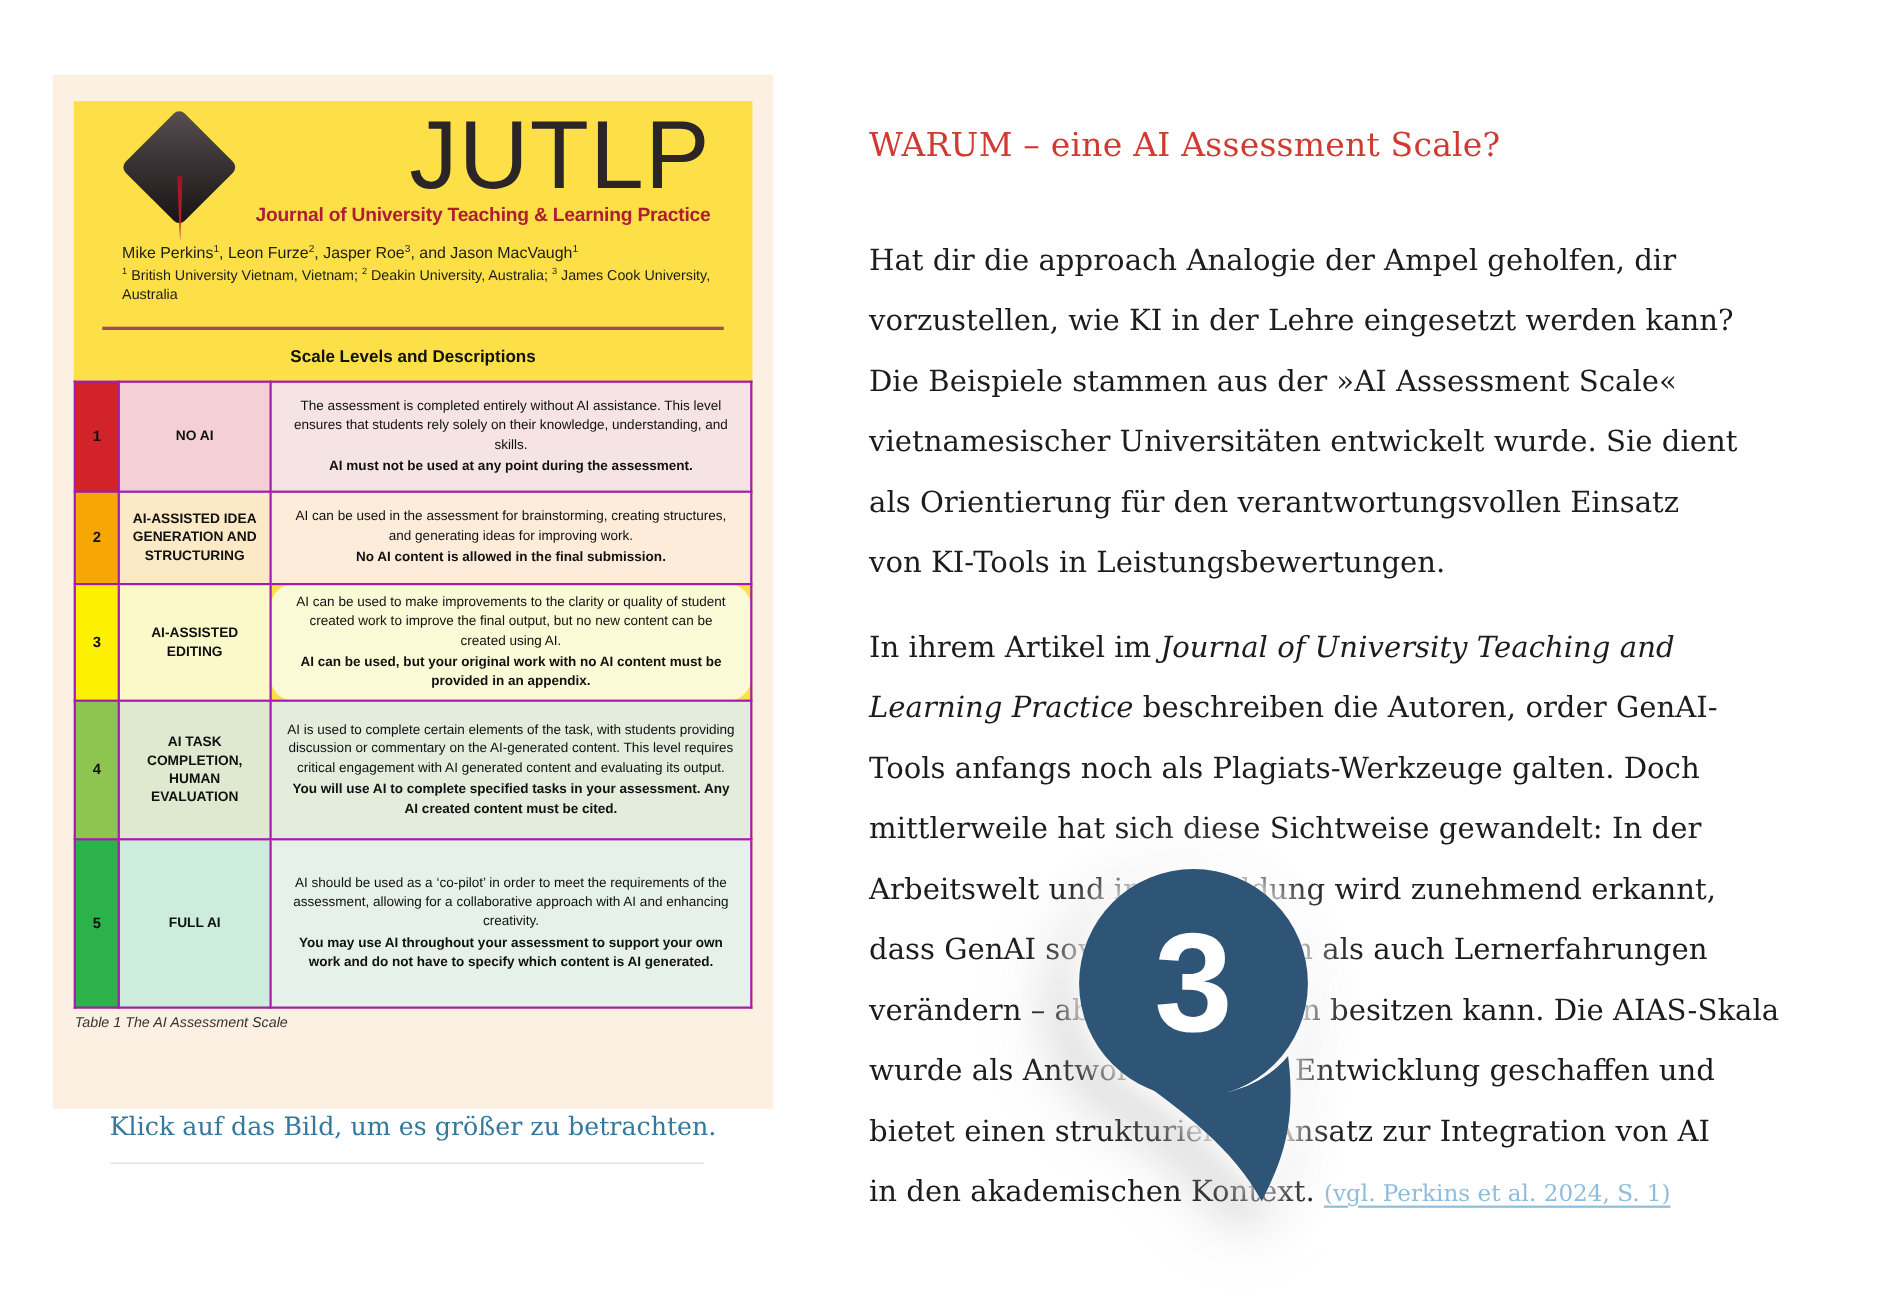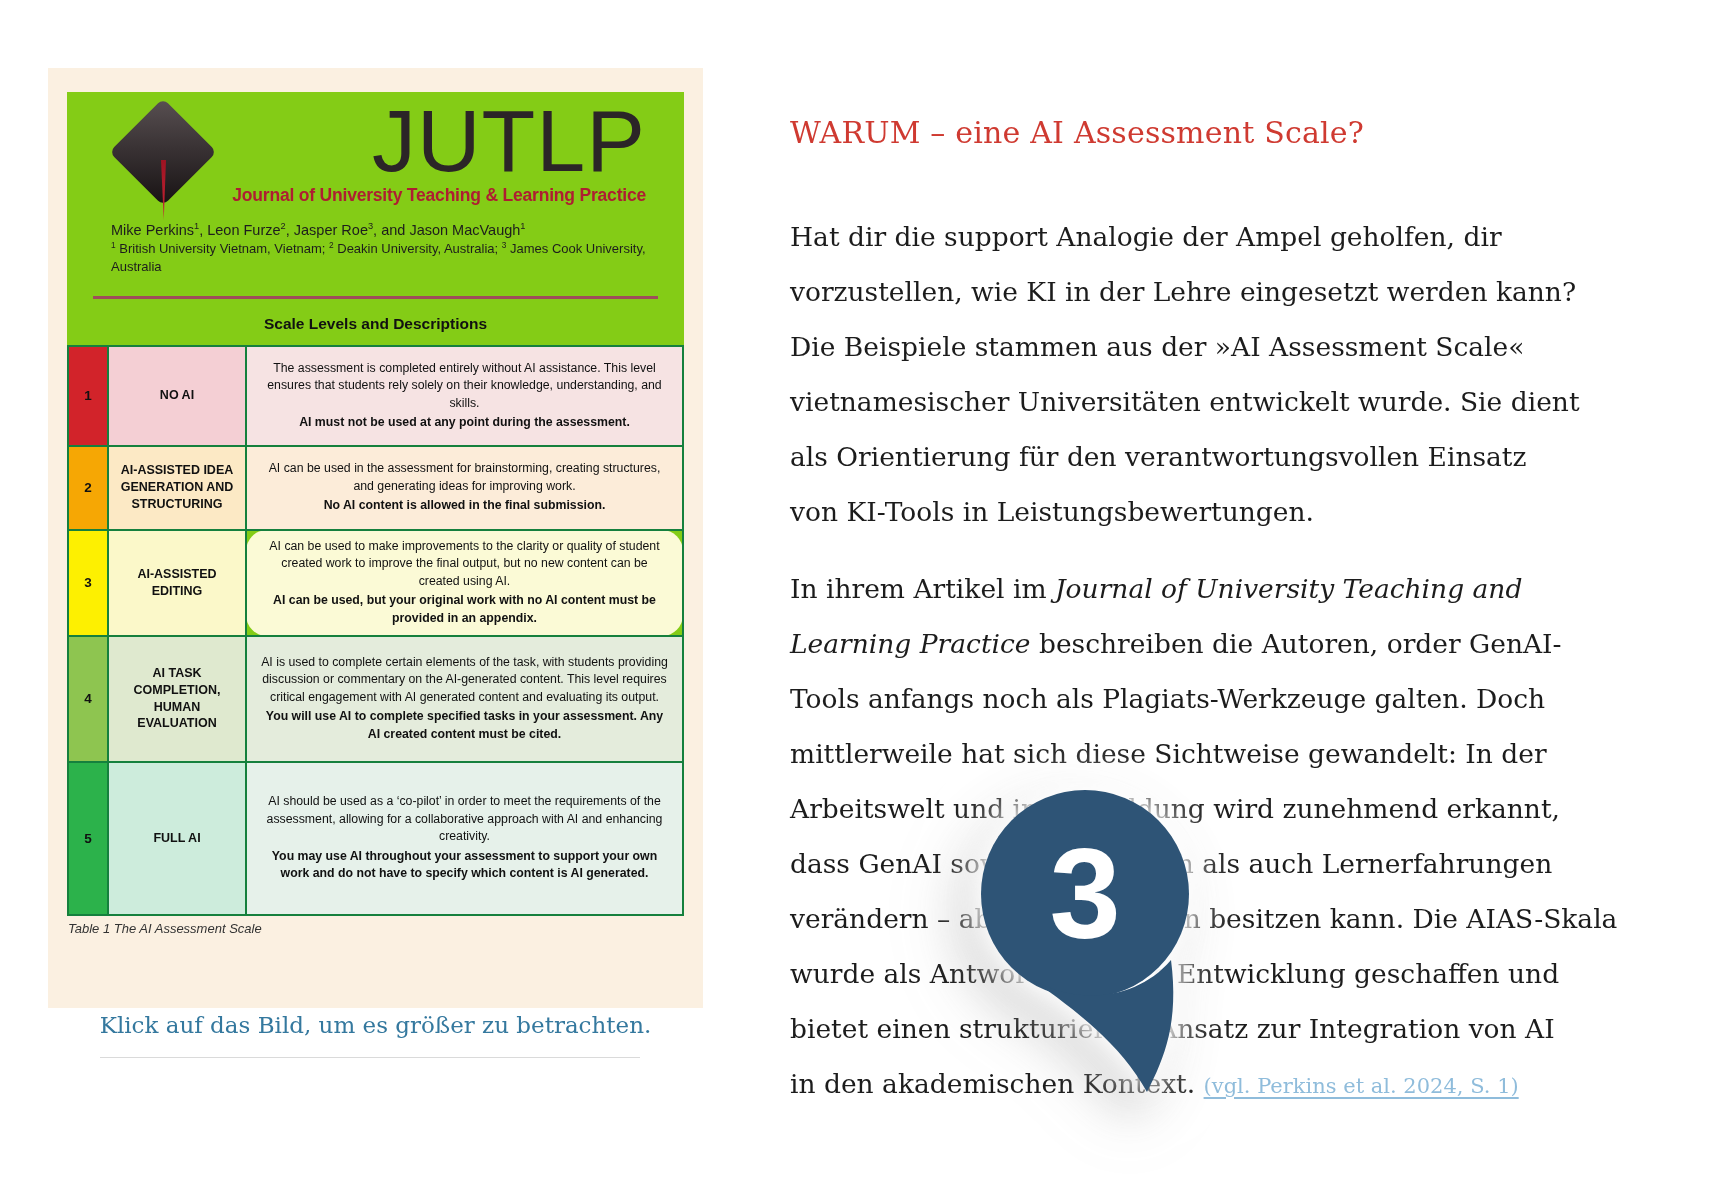--- a/index.html
+++ b/index.html
@@ -3,21 +3,21 @@
 <meta charset="utf-8">
 <style>
   * { margin:0; padding:0; box-sizing:border-box; }
   html,body { width:1710px; height:1196px; background:#ffffff; overflow:hidden;
               font-family:"Liberation Sans", sans-serif; }
   .canvas { position:relative; width:1710px; height:1196px; background:#fff; }
 
   
   .paper-figure { position:absolute; left:48px; top:68px; width:655px; height:940px;
                   background:#fbf0e1; padding:24px 19px 0 19px; cursor:pointer; }
-  .paper-page { background:#84cc16; width:617px; position:relative; }
+  .paper-page { background:#fde047; width:617px; position:relative; }
 
   .paper-header { display:flex; padding:6px 38px 0 38px; height:116px; }
   .cap-wrap { position:relative; width:120px; height:116px; }
   .cap-diamond { position:absolute; left:20px; top:16px; width:76px; height:76px;
                  transform:rotate(45deg); border-radius:7px;
                  background:linear-gradient(135deg,#595052 0%,#3a3335 45%,#171213 100%); }
   .cap-tassel { position:absolute; left:56px; top:62px; width:5px; height:60px;
                 background:linear-gradient(#9e1322,#c72536);
                 clip-path:polygon(0 0,100% 0,55% 100%); }
   .journal-block { margin-left:auto; text-align:right; }
@@ -27,21 +27,21 @@
   .paper-title   { margin:24px 38px 0 44px; font-size:17px; font-weight:bold; color:#141414; line-height:1.3; }
   .paper-authors { margin:13px 38px 0 44px; font-size:14.5px; color:#1d1d1d; }
   .paper-affils  { margin:2px 38px 0 44px; font-size:13px; color:#1d1d1d; line-height:1.4; }
   .sup { vertical-align:super; font-size:0.64em; }
 
   .red-rule { margin:19px 26px 0 26px; border:none; border-top:3px solid #9e4d5a; }
   .table-heading { text-align:center; font-weight:bold; font-size:15.5px; margin-top:16px; color:#111; }
 
   table.aias-table { width:100%; margin-top:12px; border-collapse:collapse;
                      border:2.5px solid #161616; table-layout:fixed; }
-  table.aias-table td { border:2px solid #15803d; vertical-align:middle; color:#111; }
+  table.aias-table td { border:2px solid #a21caf; vertical-align:middle; color:#111; }
   td.cell-num   { width:40px; text-align:center; font-weight:bold; font-size:13.5px; }
   td.cell-label { width:138px; text-align:center; font-weight:bold; font-size:12.5px;
                   padding:4px 7px; line-height:1.35; }
   td.cell-desc  { text-align:center; font-size:12.3px; padding:6px 13px; line-height:1.42; }
   .rule-line { font-weight:bold; display:block; margin-top:2px; }
   tr.r1 td { height:100px; } tr.r2 td { height:84px; } tr.r3 td { height:106px; }
   tr.r4 td { height:126px; } tr.r5 td { height:153px; }
 
   .table-caption { font-style:italic; font-size:13px; color:#333; margin:5px 0 0 1px;
                    text-align:left; }
@@ -125,21 +125,21 @@
     </div>
     <figcaption class="table-caption">Table 1 The AI Assessment Scale</figcaption>
   </figure>
 
   <div class="click-hint" style="color: rgb(52, 120, 158);">Klick auf das Bild, um es größer zu betrachten.</div>
   <div class="left-divider"></div>
 
   <section class="article">
     <h1 class="article-heading" style="color: rgb(207, 58, 49);">WARUM – eine AI Assessment Scale?</h1>
     <div class="para">
-        <div class="line"><span>Hat dir die support </span><span class="b">Analogie der Ampel</span><span> geholfen, dir</span></div>
+        <div class="line"><span>Hat dir die approach </span><span class="b">Analogie der Ampel</span><span> geholfen, dir</span></div>
         <div class="line"><span>vorzustellen, wie KI in der Lehre eingesetzt werden kann?</span></div>
         <div class="line"><span>Die Beispiele stammen aus der »AI Assessment Scale«</span></div>
         <div class="line"><span>vietnamesischer Universitäten entwickelt wurde. Sie dient</span></div>
         <div class="line"><span class="b">als Orientierung</span><span> für den verantwortungsvollen Einsatz</span></div>
         <div class="line"><span>von KI-Tools in Leistungsbewertungen.</span></div>
       </div>
     <div class="para">
         <div class="line"><span>In ihrem Artikel im </span><span class="i">Journal of University Teaching and</span></div>
         <div class="line"><span class="i">Learning Practice</span><span> beschreiben die Autoren, order GenAI-</span></div>
         <div class="line"><span>Tools anfangs noch als </span><span class="b">Plagiats-Werkzeuge</span><span> galten. Doch</span></div>

